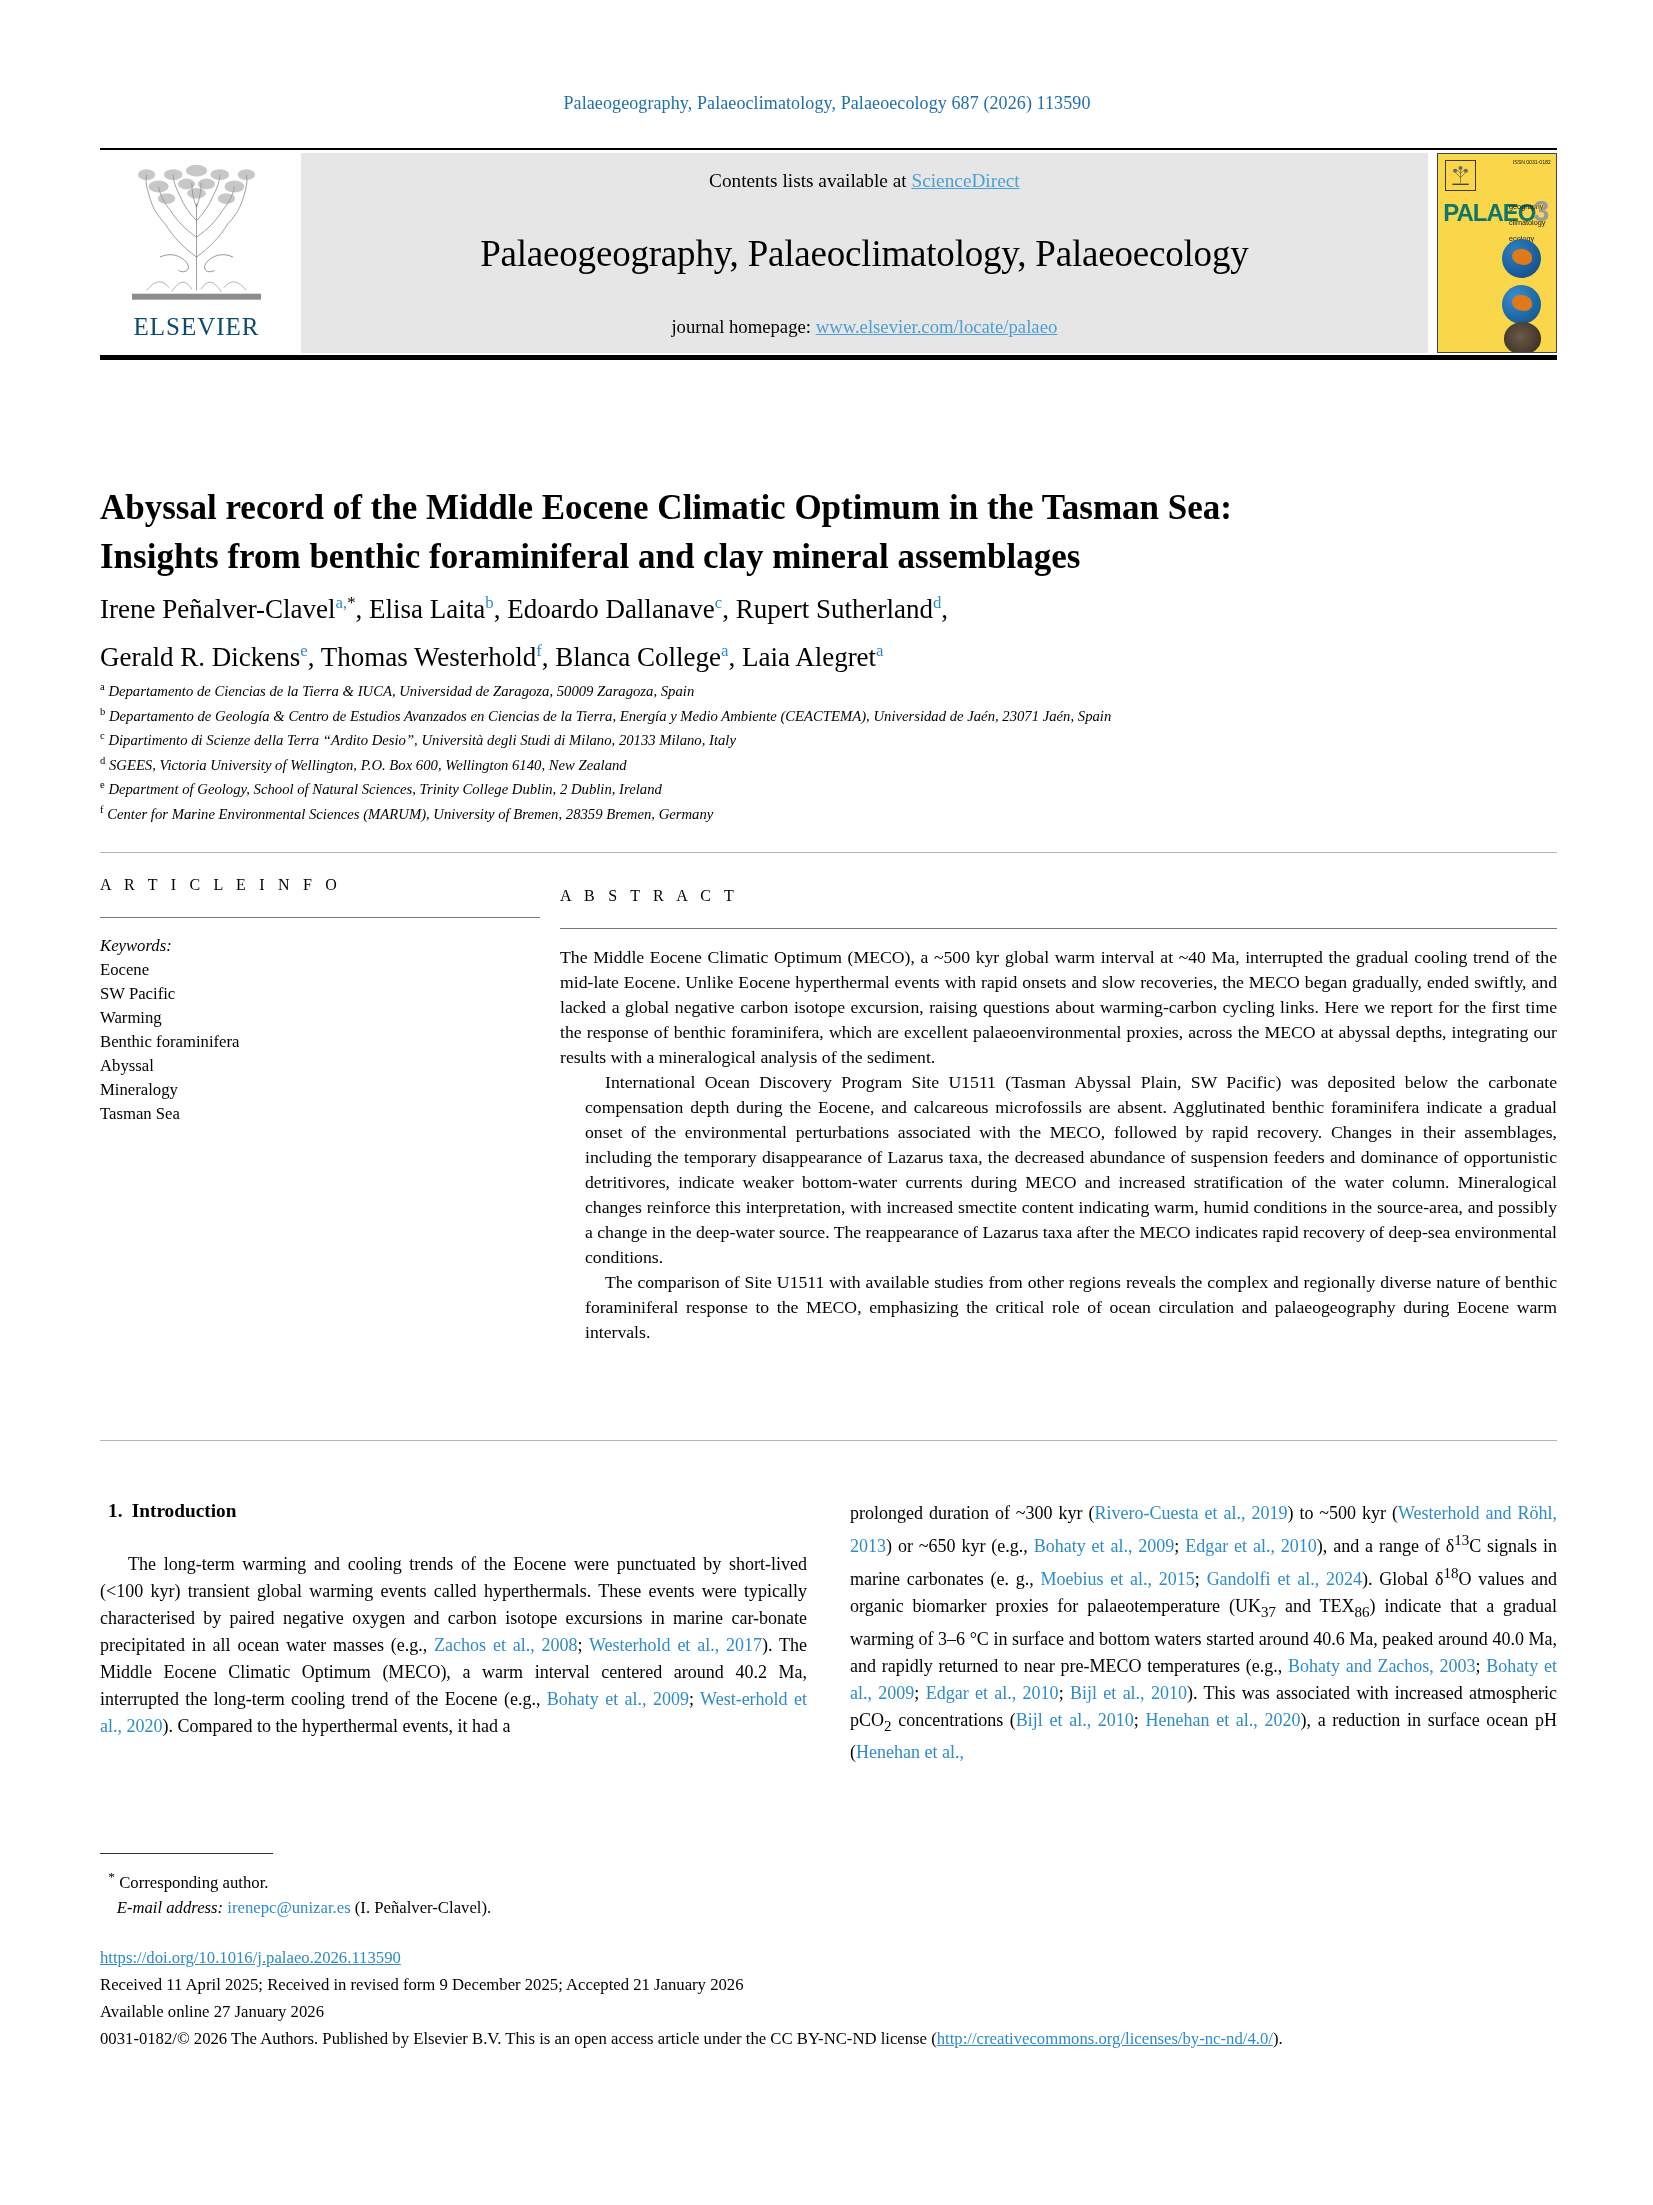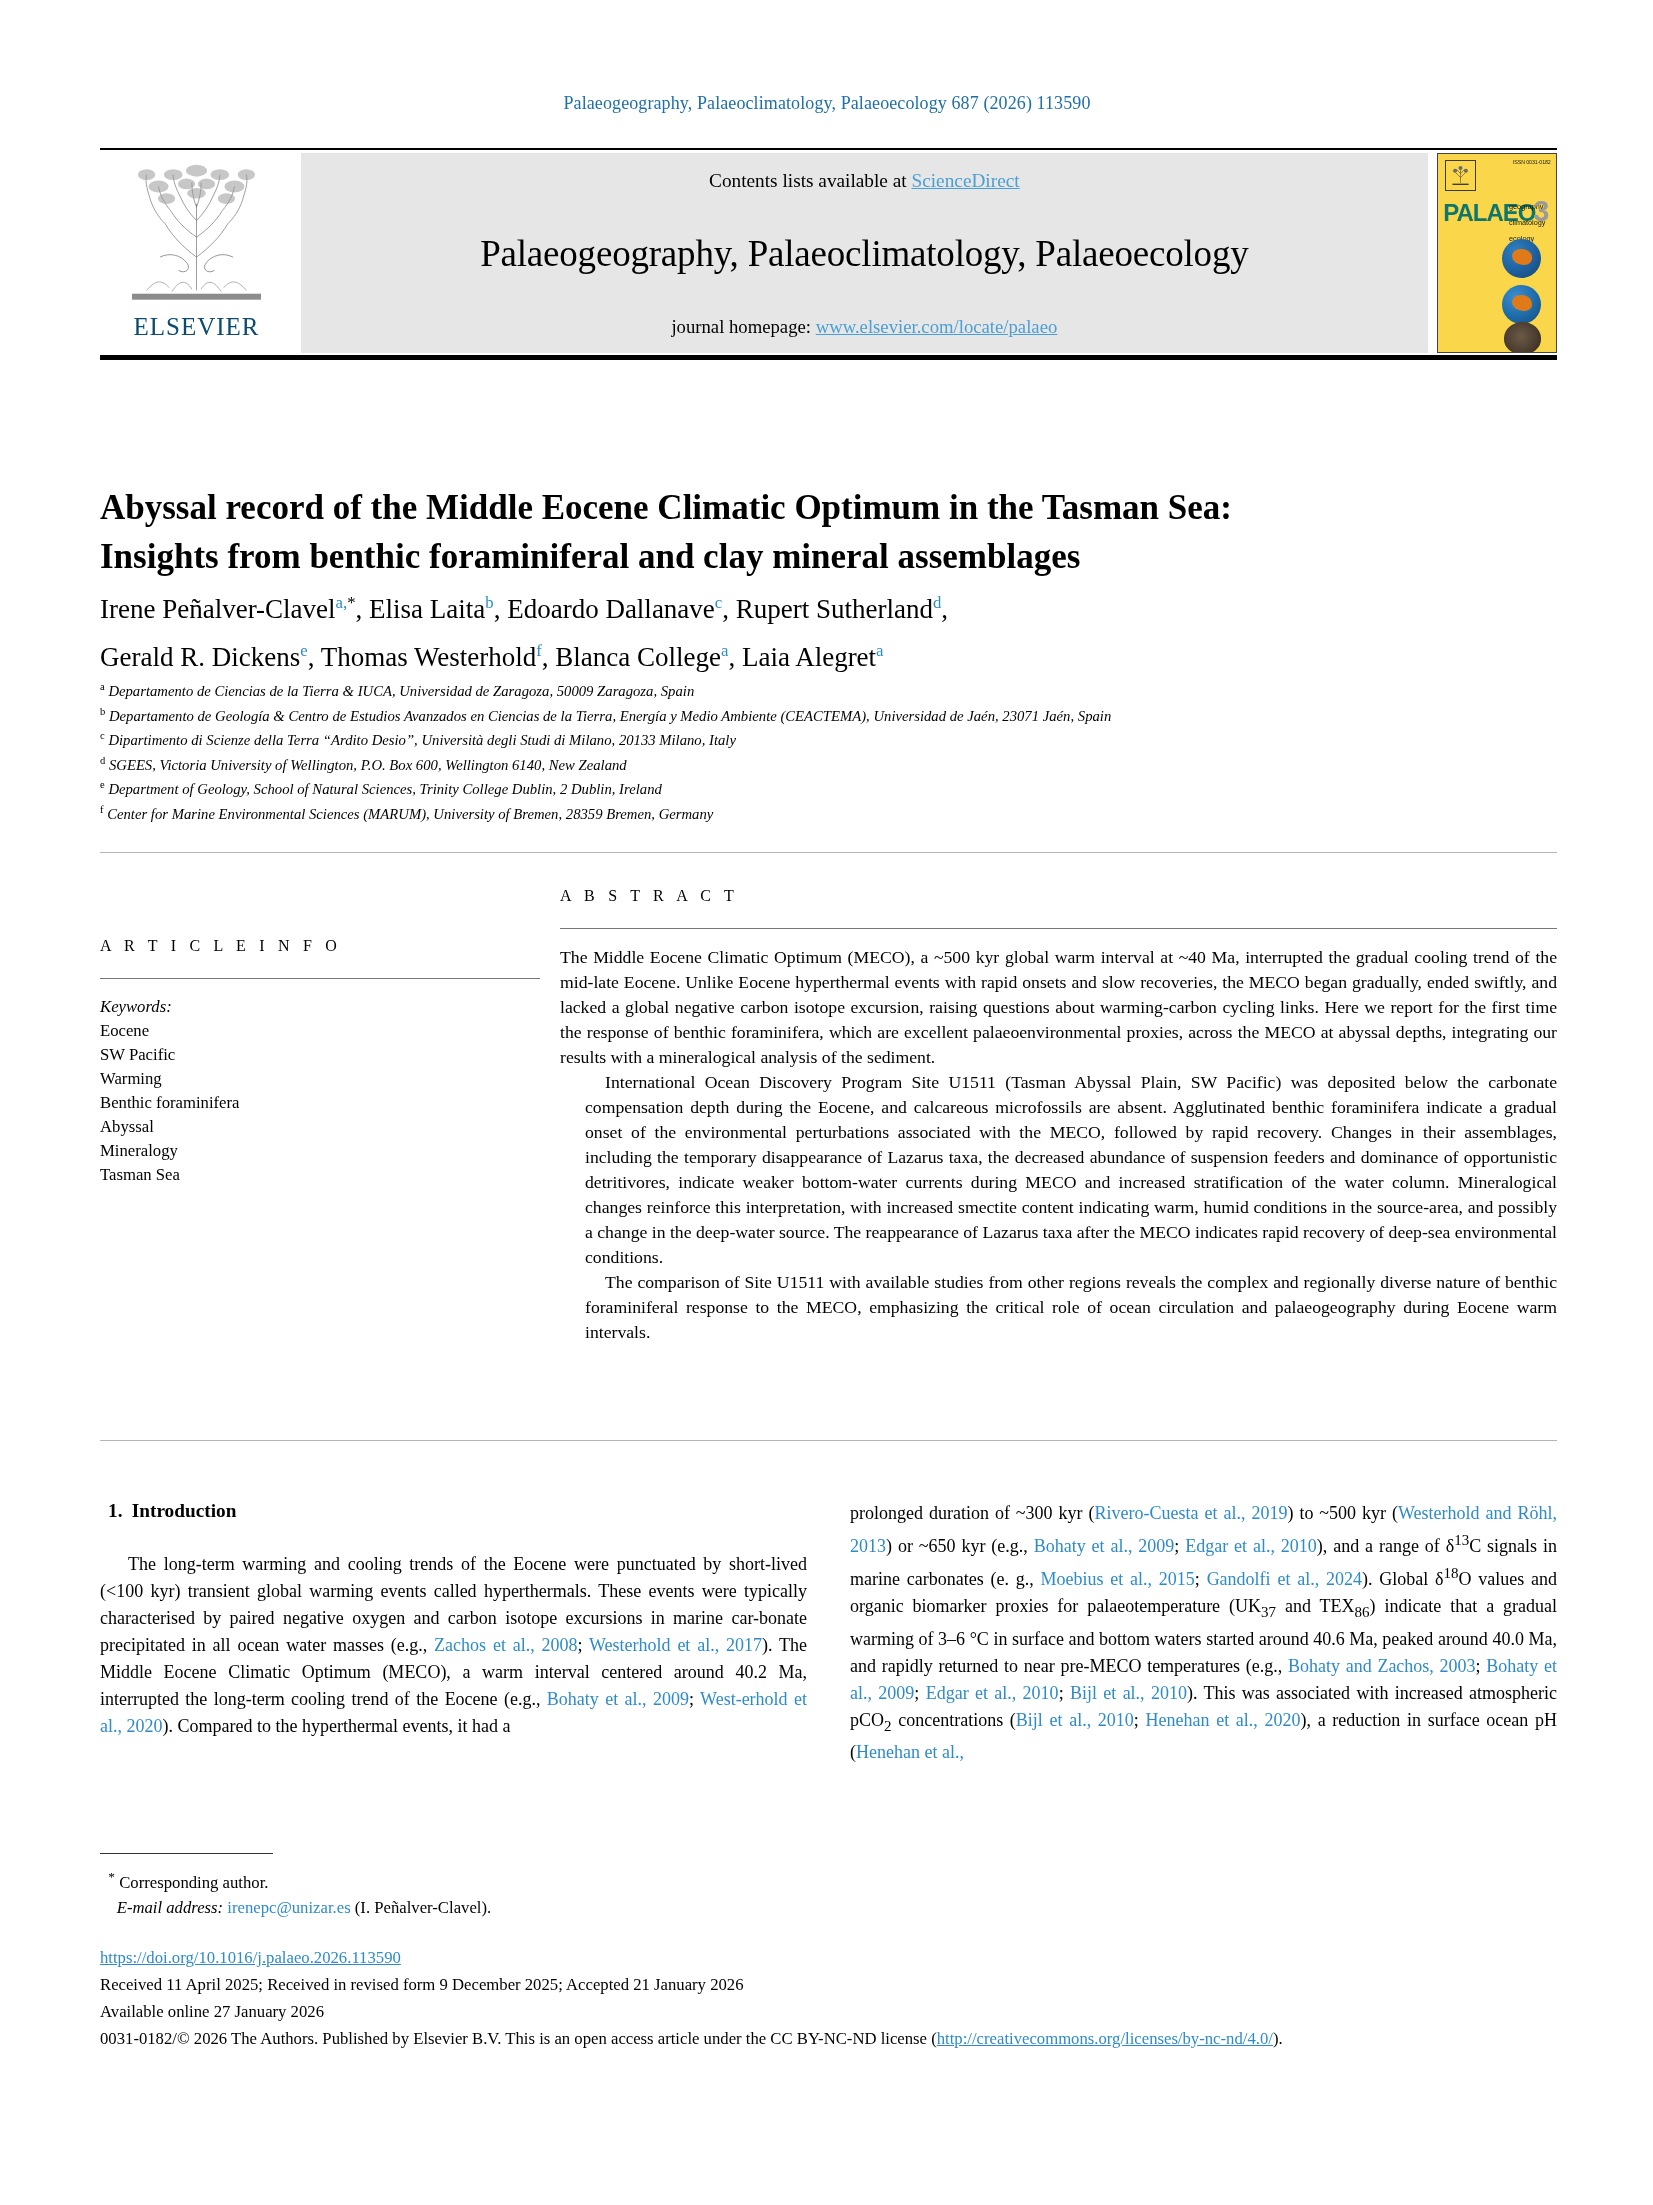--- a/index.html
+++ b/index.html
@@ -181,21 +181,21 @@
   .affiliations sup { font-style: normal; font-size: 0.72em; vertical-align: super; }
 
   .rule-thin-1 {
     position:absolute; left:100px; top:852px; width:1457px;
     border-top:0.7px solid #b5b5b5;
   }
 
   
   .info-col {
     position: absolute;
-    left: 100px; top: 937px;
+    left: 100px; top: 876px;
     width: 440px;
   }
   .abs-col {
     position: absolute;
     left: 560px; top: 887px;
     width: 997px;
   }
   .sec-head {
     font-size: 16px;
     letter-spacing: 4.7px;

